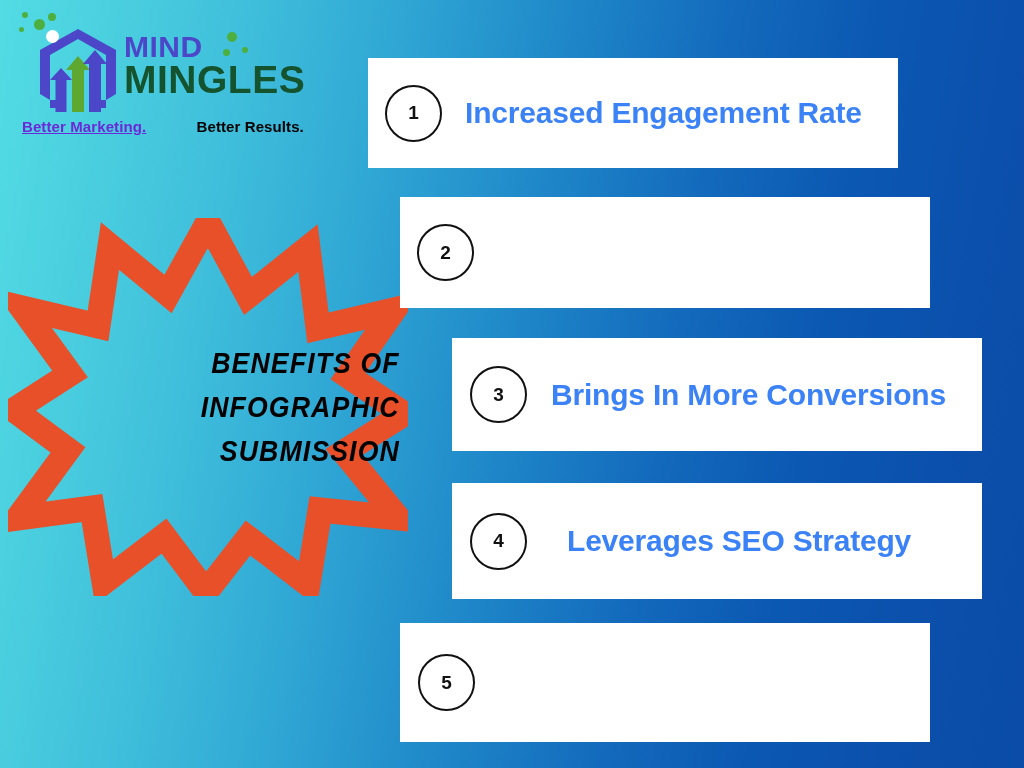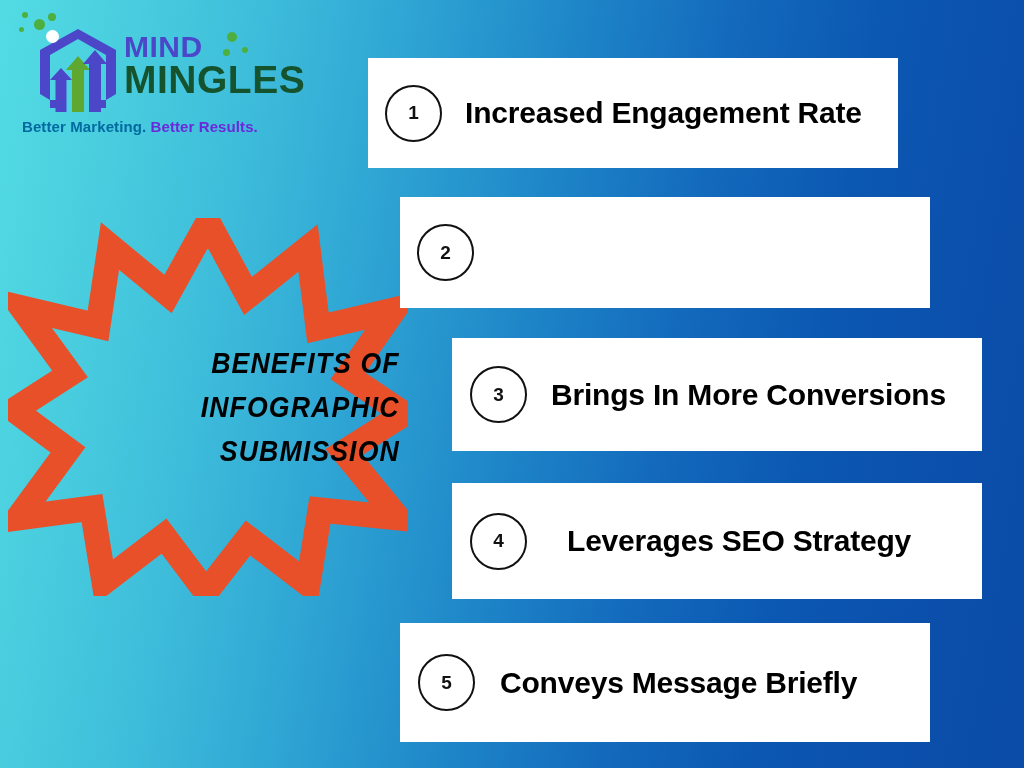--- a/index.html
+++ b/index.html
@@ -35,22 +35,22 @@
   .word-mingles {
     font-size:39px; font-weight:bold; color:#14532d;
     letter-spacing:0.5px; line-height:0.98;
     font-family:"Liberation Sans", sans-serif;
   }
   #logo-tagline {
     position:absolute; left:14px; top:112px;
     font-size:15px; font-weight:bold; letter-spacing:0.1px;
     white-space:nowrap;
   }
-  .tag-a { color:#0369a1; }
-  .tag-b { color:#6d28d9; }
+  .tag-a { color:#6d28d9;text-decoration:underline; }
+  .tag-b { color:#000000;margin-left:46px; }
 
   
   #star-badge { position:absolute; left:8px; top:218px; width:400px; height:378px; }
   #star-badge svg { display:block; width:400px; height:378px; }
   #star-text {
     position:absolute; left:0; top:0; width:400px; height:378px;
     display:flex; flex-direction:column; align-items:flex-end; justify-content:center;
     pointer-events:none;
     font-style:italic;
   }
@@ -66,21 +66,21 @@
     position:absolute; background:#FFFFFF;
     display:flex; align-items:center;
   }
   .badge-num {
     flex:0 0 auto; width:57px; height:57px; border-radius:50%;
     border:2px solid #111; display:flex; align-items:center; justify-content:center;
     font-size:19px; font-weight:bold; color:#111;
     font-family:"Liberation Sans", sans-serif;
   }
   .card-label {
-    color:#000000; font-weight:bold; font-size:30px;
+    color:#3b82f6; font-weight:bold; font-size:30px;
     letter-spacing:-0.2px; white-space:nowrap;
     font-family:"Liberation Sans", sans-serif;
   }
 
   #card-1 { left:368px; top:58px;  width:530px; height:110px; padding-left:17px; }
   #card-1 .card-label { margin-left:23px; }
   #card-2 { left:400px; top:197px; width:530px; height:111px; padding-left:17px; }
   #card-2 .card-label { margin-left:25px; }
   #card-3 { left:452px; top:338px; width:530px; height:113px; padding-left:18px; }
   #card-3 .card-label { margin-left:24px; }
@@ -153,14 +153,13 @@
   <span class="card-label">Brings In More Conversions</span>
 </div>
 
 <div class="card" id="card-4">
   <span class="badge-num">4</span>
   <span class="card-label">Leverages SEO Strategy</span>
 </div>
 
 <div class="card" id="card-5">
   <span class="badge-num">5</span>
-  <span class="card-label">Conveys Message Briefly</span>
 </div>
 
 </body></html>

